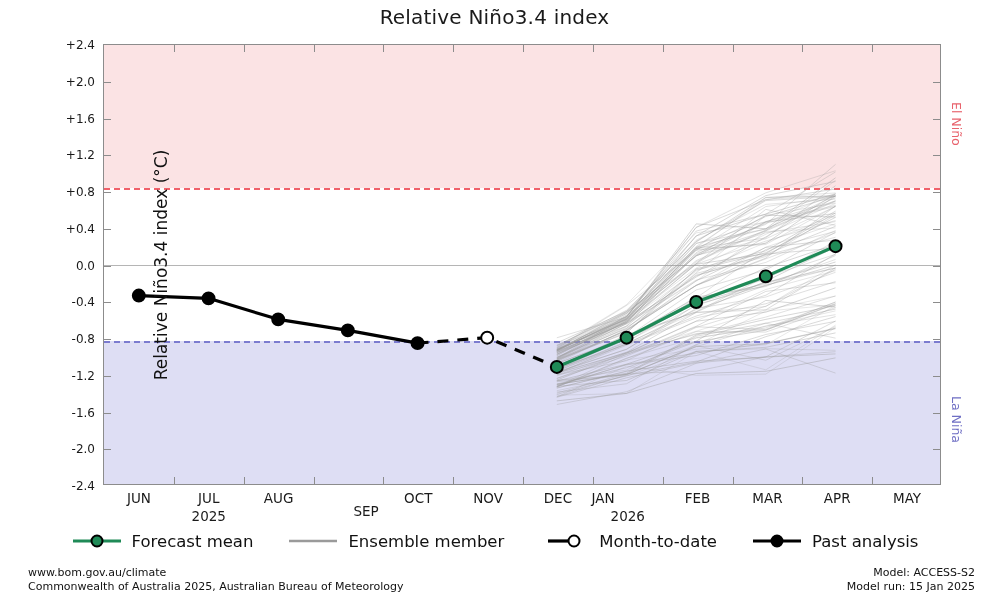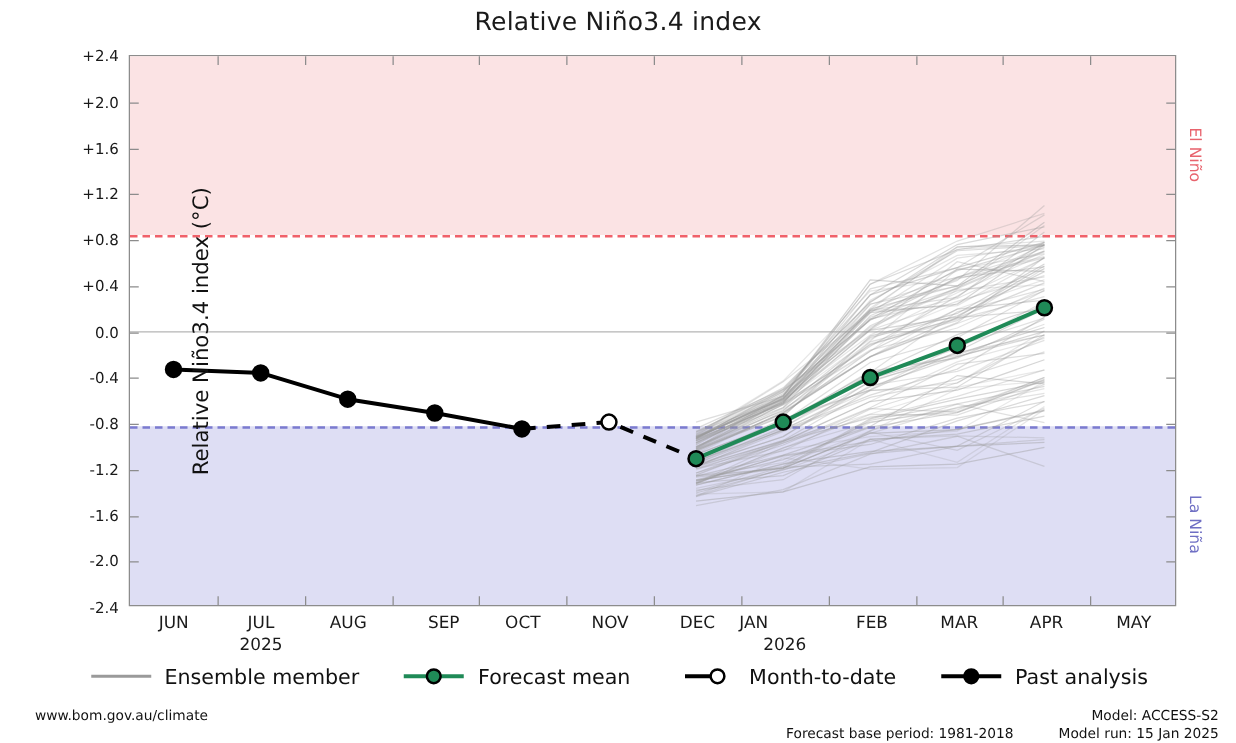--- a/index.html
+++ b/index.html
@@ -153,21 +153,21 @@
         <div class="xtick-bot" style="left: 558.667px;"></div>
         <div class="xtick-top" style="left: 628.5px;"></div>
         <div class="xtick-bot" style="left: 628.5px;"></div>
         <div class="xtick-top" style="left: 698.333px;"></div>
         <div class="xtick-bot" style="left: 698.333px;"></div>
         <div class="xtick-top" style="left: 768.167px;"></div>
         <div class="xtick-bot" style="left: 768.167px;"></div>
         <div class="xtext" style="left: 34.9167px;">JUN</div>
         <div class="xtext" style="left: 104.75px;">JUL</div>
         <div class="xtext" style="left: 174.583px;">AUG</div>
-        <div class="xtext" style="left: 251px;">SEP</div>
+        <div class="xtext" style="left: 262px; margin-top: 13px;">SEP</div>
         <div class="xtext" style="left: 314.25px;">OCT</div>
         <div class="xtext" style="left: 384.083px;">NOV</div>
         <div class="xtext" style="left: 453.917px;">DEC</div>
         <div class="xtext" style="left: 499px;">JAN</div>
         <div class="xtext" style="left: 593.583px;">FEB</div>
         <div class="xtext" style="left: 663.417px;">MAR</div>
         <div class="xtext" style="left: 733.25px;">APR</div>
         <div class="xtext" style="left: 803.083px;">MAY</div>
         <div class="xyear" style="left: 104.75px;">2025</div>
         <div class="xyear" style="left: 523.75px;">2026</div>
@@ -298,54 +298,54 @@
       </svg>
 
     <div class="ylab">Relative Niño3.4 index (°C)</div>
     <div class="phase phase-el">El Niño</div>
     <div class="phase phase-la">La Niña</div>
   </div>
 
   <div class="legend" id="legend">
       <div class="legitem">
         <svg class="legmark" viewBox="0 0 52 16">
-          <line x1="2" y1="8" x2="50" y2="8" stroke="#9a9a9a" stroke-width="2.4"></line>
-        </svg>
-        <span class="lbl">Ensemble member</span>
-      </div>
-      <div class="legitem">
-        <svg class="legmark" viewBox="0 0 52 16">
           <line x1="2" y1="8" x2="50" y2="8" stroke="#1f8a57" stroke-width="3.2"></line>
           <circle cx="26" cy="8" r="5.5" fill="#1f8a57" stroke="#000" stroke-width="2"></circle>
         </svg>
         <span class="lbl">Forecast mean</span>
+      </div>
+      <div class="legitem">
+        <svg class="legmark" viewBox="0 0 52 16">
+          <line x1="2" y1="8" x2="50" y2="8" stroke="#9a9a9a" stroke-width="2.4"></line>
+        </svg>
+        <span class="lbl">Ensemble member</span>
       </div>
       <div class="legitem">
         <svg class="legmark" viewBox="0 0 52 16">
           <line x1="10" y1="8" x2="30" y2="8" stroke="#000" stroke-width="3.2"></line>
           <circle cx="36" cy="8" r="5.5" fill="#fff" stroke="#000" stroke-width="2"></circle>
         </svg>
         <span class="lbl">Month-to-date</span>
       </div>
       <div class="legitem">
         <svg class="legmark" viewBox="0 0 52 16">
           <line x1="2" y1="8" x2="50" y2="8" stroke="#000" stroke-width="3.2"></line>
           <circle cx="26" cy="8" r="5.5" fill="#000" stroke="#000" stroke-width="2"></circle>
         </svg>
         <span class="lbl">Past analysis</span>
       </div>
     </div>
 
   <div class="footL">
     <div>www.bom.gov.au/climate</div>
+    <div>Commonwealth of Australia 2025, Australian Bureau of Meteorology</div>
   </div>
 
   <div class="footR">
     <div class="footRow">
       <div class="c2">Model: ACCESS-S2</div>
     </div>
     <div class="footRow">
-      <div class="c1">Forecast base period: 1981-2018</div>
       <div class="c2">Model run: 15 Jan 2025</div>
     </div>
   </div>
 
 </div>
 
 </body></html>

